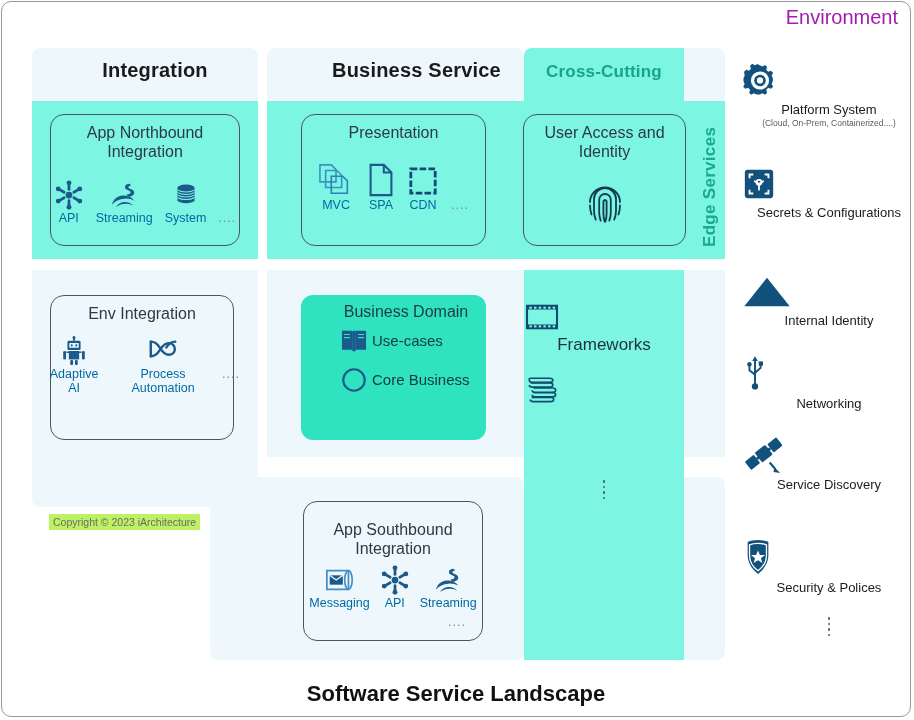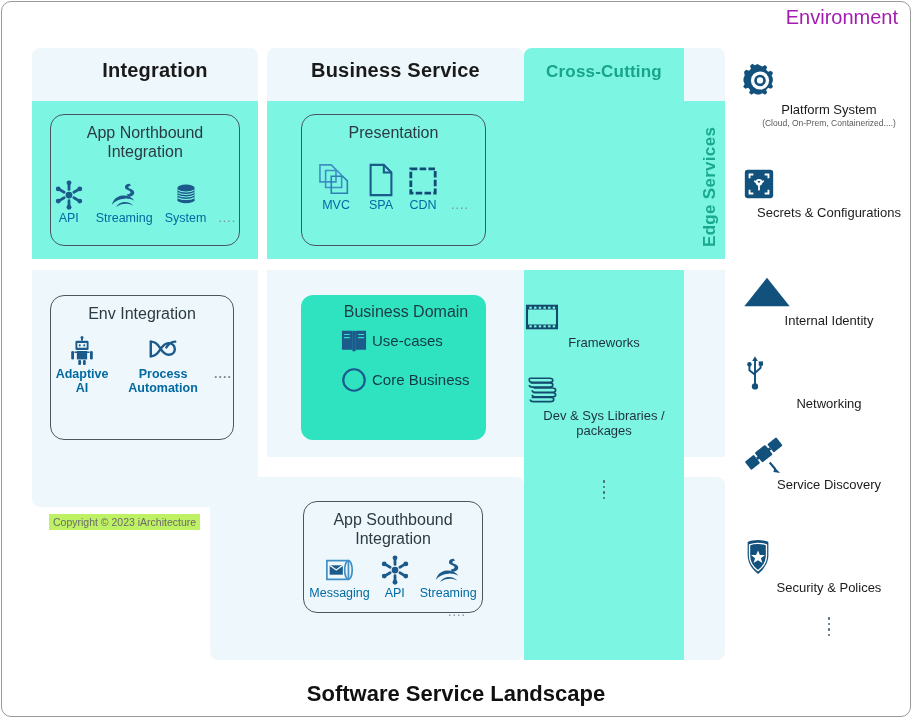--- a/index.html
+++ b/index.html
@@ -33,21 +33,21 @@
   .icon-row{display:flex;align-items:flex-end;justify-content:center;gap:14px;margin-top:6px;}
   .icon-cell{display:flex;flex-direction:column;align-items:center;}
   .icon-cap{font-size:12.5px;color:#0369a1;text-align:center;line-height:1.1;margin-top:2px;}
   .dots-inline{font-size:12.5px;color:#7a8b95;letter-spacing:1px;align-self:flex-end;padding-bottom:1px;}
 
   .dom-row{display:flex;align-items:center;gap:4px;margin:6px 0 0 14px;}
   .dom-label{font-size:15px;color:#143845;}
 
   
   .cc-item{position:absolute;width:160px;text-align:center;}
-  .cc-cap{font-size:13px;color:#1d323d;line-height:1.18;margin-top:3px;}
+  .cc-cap{font-size:17px;color:#1d323d;line-height:1.18;margin-top:3px;}
 
   
   .env-title{position:absolute;right:12px;top:4px;font-size:20px;color:#a21caf;}
   .env-item{position:absolute;width:174px;text-align:center;}
   .env-cap{font-size:13px;color:#1b1b1b;line-height:1.2;margin-top:4px;}
   .env-sub{font-size:8.5px;color:#5a5a5a;margin-top:1px;line-height:1.1;}
 
   .vdots{display:flex;flex-direction:column;align-items:center;gap:3px;}
   .vdots i{display:block;width:2.5px;height:2.5px;border-radius:50%;background:#4a6272;}
 
@@ -70,21 +70,21 @@
   <div class="band light" style="left:208px;top:475px;width:314px;height:183px;border-radius:8px;"></div>
 
   <div class="band light r8" style="left:522px;top:46px;width:201px;height:60px;"></div>
   <div class="band teal" style="left:522px;top:46px;width:160px;height:60px;border-radius:8px 0 0 0;"></div>
   <div class="band teal" style="left:522px;top:99px;width:201px;height:158px;"></div>
   <div class="band teal" style="left:522px;top:268px;width:160px;height:390px;border-radius:0 0 0 0;"></div>
   <div class="band light" style="left:682px;top:268px;width:41px;height:187px;"></div>
   <div class="band light" style="left:682px;top:475px;width:41px;height:183px;border-radius:0 8px 8px 0;"></div>
 
   <div class="col-head" style="left:30px;top:57px;width:246px;">Integration</div>
-  <div class="col-head" style="left:265px;top:57px;width:257px;">Business Service</div>
+  <div class="col-head" style="left:265px;top:57px;width:257px;padding-left:21px;">Business Service</div>
   <div class="col-head cc" style="left:522px;top:60px;width:160px;">Cross-Cutting</div>
 
   <div class="edge-label" style="left:698px;top:113px;height:132px;">Edge Services</div>
 
   <div class="card onteal" style="left:48px;top:112px;width:190px;height:132px;">
     <div class="card-title">App Northbound Integration</div>
     <div class="icon-row" style="gap:12px;">
       <div class="icon-cell">
         <span>
           <svg width="30" height="30" viewBox="0 0 32 32">
@@ -136,21 +136,21 @@
             </svg>
         </span>
         <span class="icon-cap">System</span>
       </div>
       <span class="dots-inline">....</span>
     </div>
   </div>
 
   <div class="card onlight" style="left:48px;top:293px;width:184px;height:145px;">
     <div class="card-title">Env Integration</div>
-    <div class="icon-row" style="gap:16px;margin-top:12px;font-weight:bold;">
+    <div class="icon-row" style="gap:24px;margin-top:12px;">
       <div class="icon-cell" style="width:60px;">
         <span>
           <svg width="30" height="30" viewBox="0 0 32 32">
               <g fill="#1b5a8a">
             <rect x="15" y="1" width="2" height="4"></rect>
                 <circle cx="16" cy="1.6" r="1.6"></circle>
             <rect x="9" y="5" width="14" height="10" rx="1.5"></rect>
             <rect x="11" y="7.5" width="10" height="5" fill="#eef8fc"></rect>
             <circle cx="13.6" cy="10" r="1.1"></circle>
                 <circle cx="18.4" cy="10" r="1.1"></circle>
@@ -239,21 +239,21 @@
     <div class="dom-row" style="margin-top:12px;">
       <span>
         <svg width="28" height="28" viewBox="0 0 30 30">
             <circle cx="15" cy="15" r="11.5" fill="none" stroke="#1b5a8a" stroke-width="2.3"></circle>
           </svg>
       </span>
       <span class="dom-label">Core Business</span>
     </div>
   </div>
 
-  <div class="card onlight" style="left:301px;top:499px;width:180px;height:112px;">
+  <div class="card onlight" style="left:301px;top:499px;width:180px;height:140px;justify-content:center;">
     <div class="card-title">App Southbound Integration</div>
     <div class="icon-row" style="gap:10px;margin-top:6px;">
       <div class="icon-cell">
         <span>
           <svg width="34" height="30" viewBox="0 0 36 32">
               <g fill="none" stroke="#3f8fc4" stroke-width="1.8">
             <path d="M4 6h23v20H4z"></path>
                 <ellipse cx="27" cy="16" rx="4" ry="10"></ellipse>
               </g>
             <rect x="7" y="11" width="14" height="10" fill="#1b5a8a"></rect>
@@ -293,20 +293,38 @@
             <path d="M7.5 28.8c3.5-2.6 7.4-3.8 11.8-3.5 2.3.2 4.4.8 6.4 1.9-2.3-2.7-5.6-4-9.6-3.7-3.6.3-6.7 2.1-8.6 5.3z"></path>
           </g>
             </svg>
         </span>
         <span class="icon-cap">Streaming</span>
       </div>
     </div>
     <div class="dots-inline" style="align-self:flex-end;margin:4px 16px 0 0;">....</div>
   </div>
 
+  <div class="card onteal" style="left:521px;top:112px;width:163px;height:132px;">
+    <div class="card-title">User Access and Identity</div>
+    <span style="margin-top:4px;">
+      <svg width="46" height="54" viewBox="0 0 46 54">
+          <g fill="none" stroke="#143a52" stroke-width="1.8" stroke-linecap="round">
+        <path d="M23 10c-6 0-11 5-11 11v12c0 3 .6 6 1.8 8.6"></path>
+        <path d="M23 10c6 0 11 5 11 11v12c0 3-.6 6-1.8 8.6"></path>
+        <path d="M23 16c-3.2 0-5.8 2.6-5.8 5.8v12.4c0 3 .5 5.8 1.5 8.4"></path>
+        <path d="M23 16c3.2 0 5.8 2.6 5.8 5.8v12.4c0 3-.5 5.8-1.5 8.4"></path>
+        <path d="M23 22.2c-.9 0-1.6.7-1.6 1.6v11.4c0 3 .4 5.8 1.2 8.4"></path>
+        <path d="M23 22.2c.9 0 1.6.7 1.6 1.6v11.4c0 3-.4 5.8-1.2 8.4"></path>
+        <path d="M8 24c0-8 6.8-14.5 15-14.5S38 16 38 24"></path>
+        <path d="M9.5 36.5c-1-3-1.5-6-1.5-9"></path>
+        <path d="M36.5 36.5c1-3 1.5-6 1.5-9"></path>
+      </g>
+        </svg>
+    </span>
+  </div>
 
   <div class="cc-item" style="left:522px;top:300px;">
     <span>
       <svg width="36" height="30" viewBox="0 0 38 32">
           <g fill="none" stroke="#134a6e" stroke-width="2.2">
         <rect x="3" y="4" width="32" height="24"></rect>
           </g>
         <g fill="#134a6e">
           <rect x="3" y="4" width="32" height="4"></rect>
             <rect x="3" y="24" width="32" height="4"></rect>
@@ -335,21 +353,20 @@
       <svg width="36" height="32" viewBox="0 0 38 34">
           <g fill="none" stroke="#134a6e" stroke-width="1.7">
         <path d="M7 5.5h20c2 0 3.5 1 3.5 2.2S29 10 27 10H9c-2 0-3.5-1-3.5-2.2S5 5.5 7 5.5z"></path>
         <path d="M7 10.5h20c2 0 3.5 1 3.5 2.2S29 15 27 15H9c-2 0-3.5-1-3.5-2.2"></path>
         <path d="M10 16h20c2 0 3.5 1 3.5 2.2S32 20.4 30 20.4H12c-2 0-3.5-1-3.5-2.2"></path>
         <path d="M10 21h20c2 0 3.5 1 3.5 2.2S32 25.4 30 25.4H12c-2 0-3.5-1-3.5-2.2"></path>
         <path d="M8 26h20c2 0 3.5 1 3.5 2.2S30 30.4 28 30.4H10c-2 0-3.5-1-3.5-2.2"></path>
       </g>
         </svg>
     </span>
-    <div class="cc-cap">Dev &amp; Sys Libraries / packages</div>
   </div>
 
   <div class="cc-item" style="left:522px;top:478px;">
     <div class="vdots">
         <i></i>
         <i></i>
         <i></i>
         <i></i>
       </div>
   </div>

